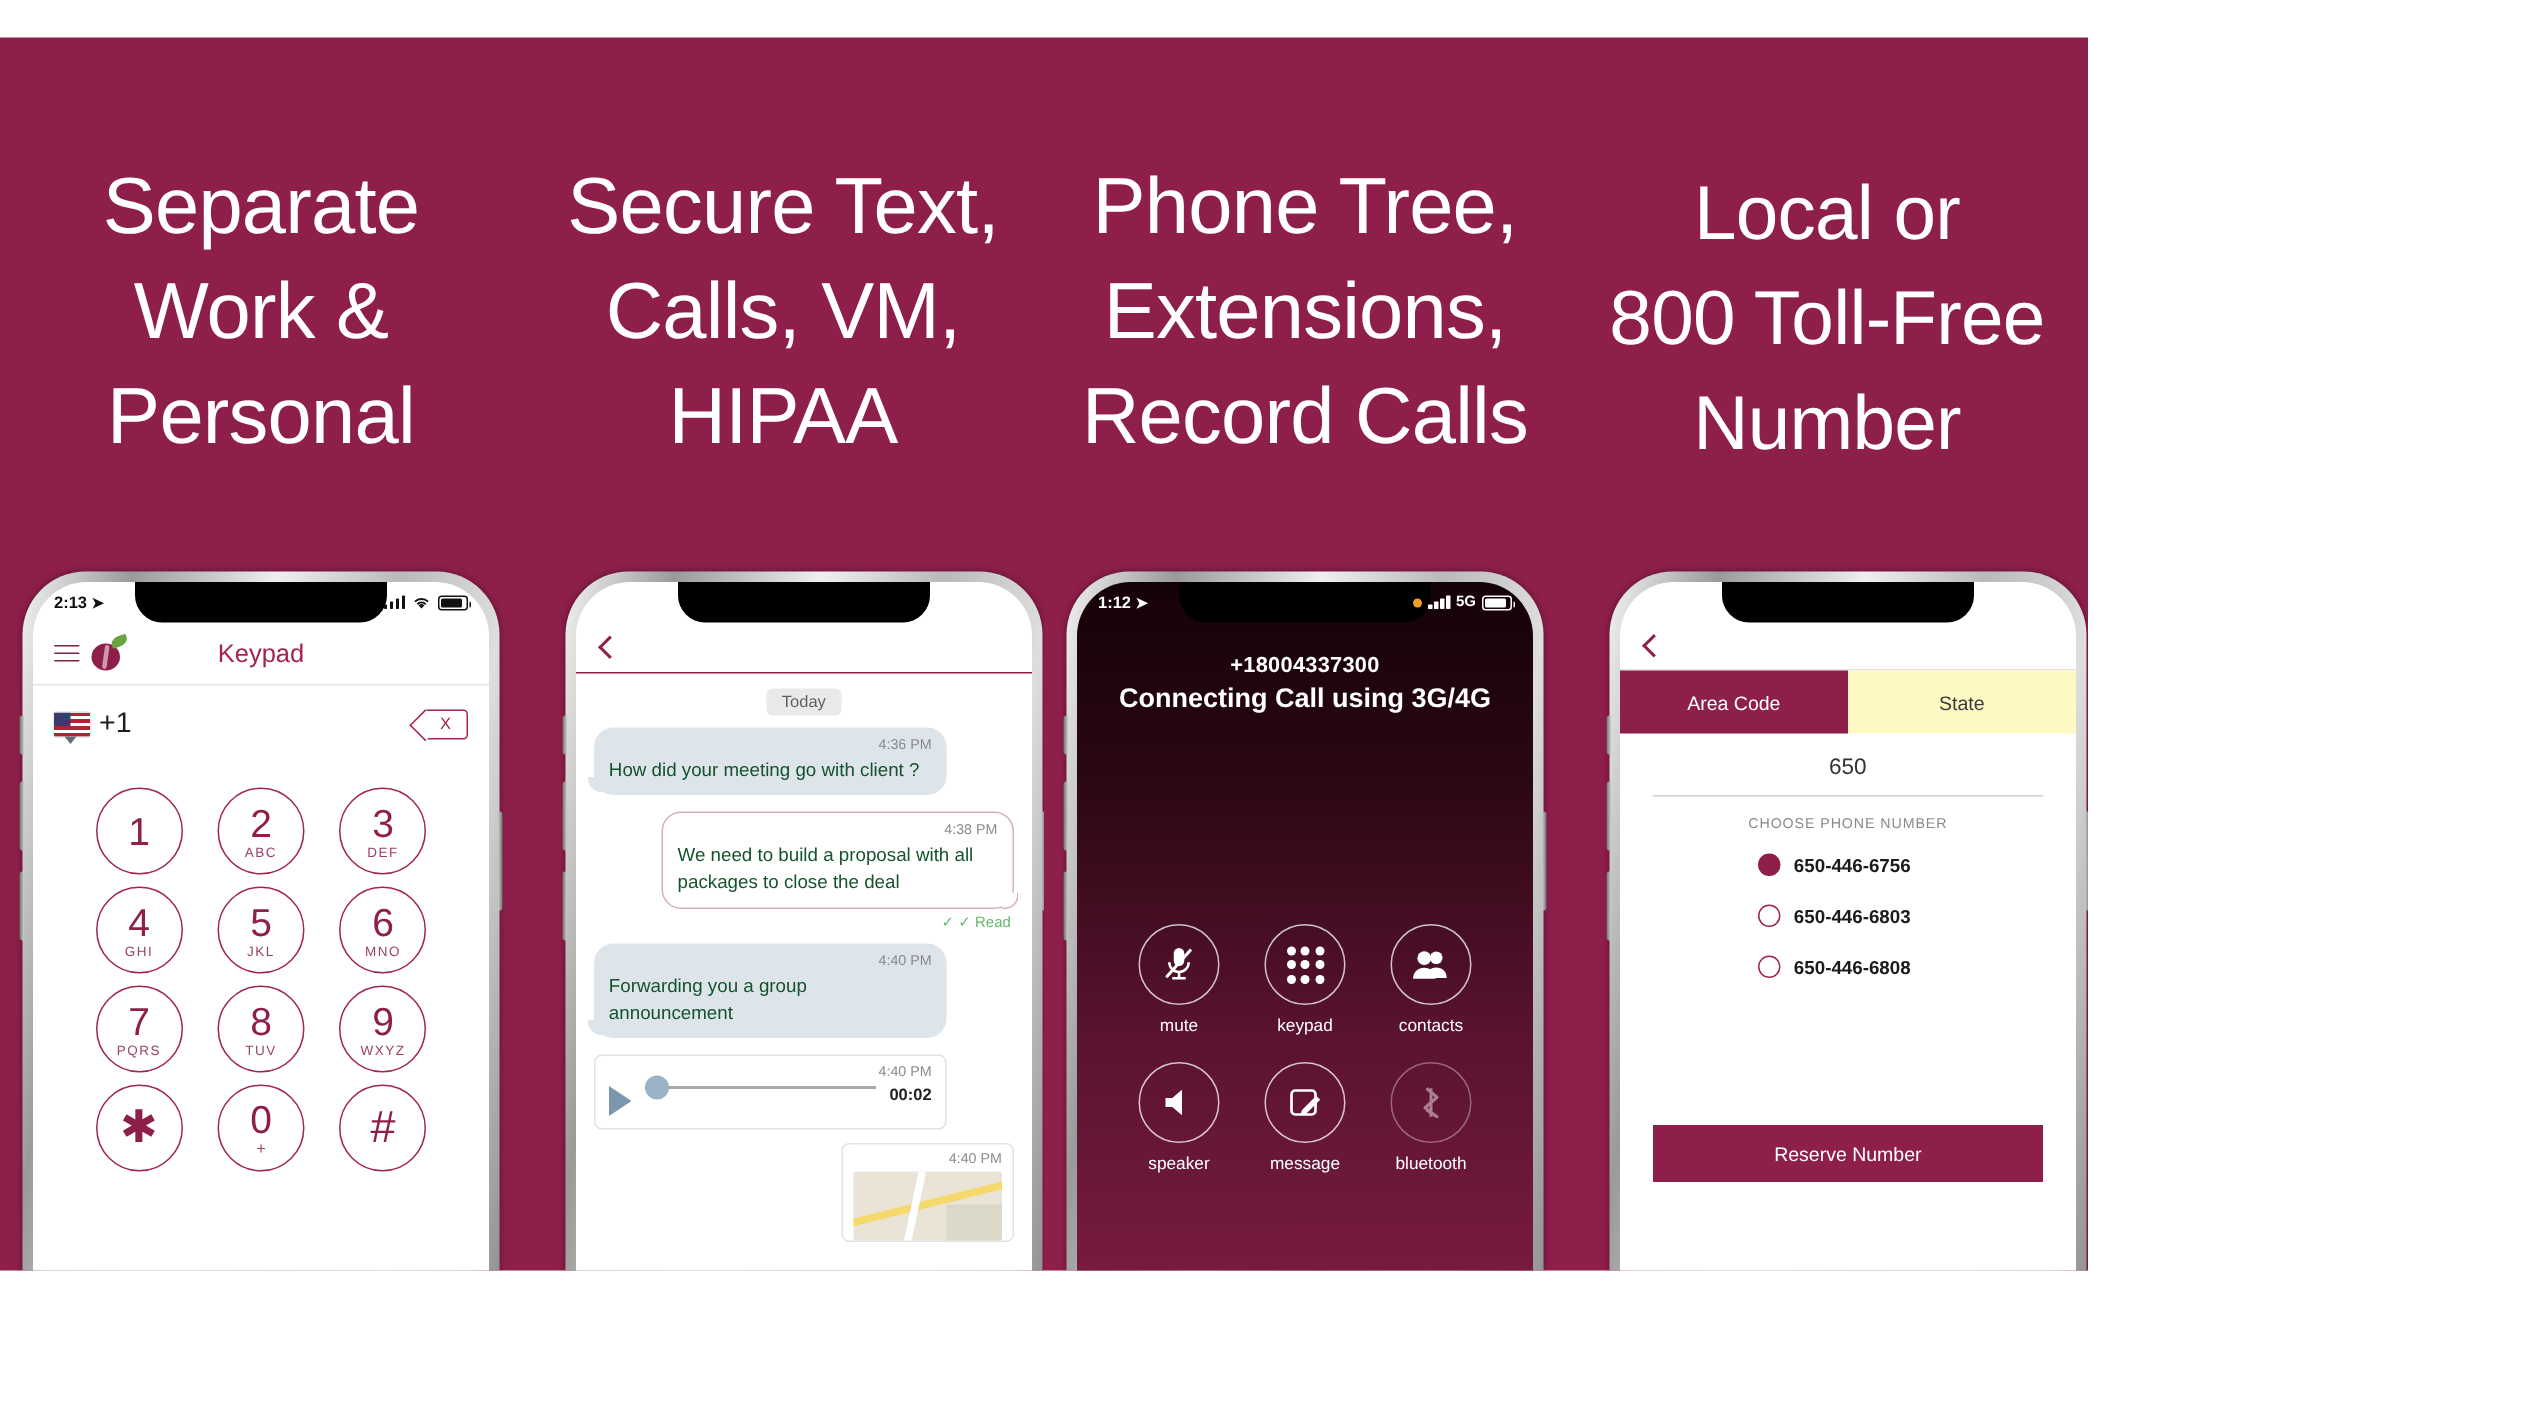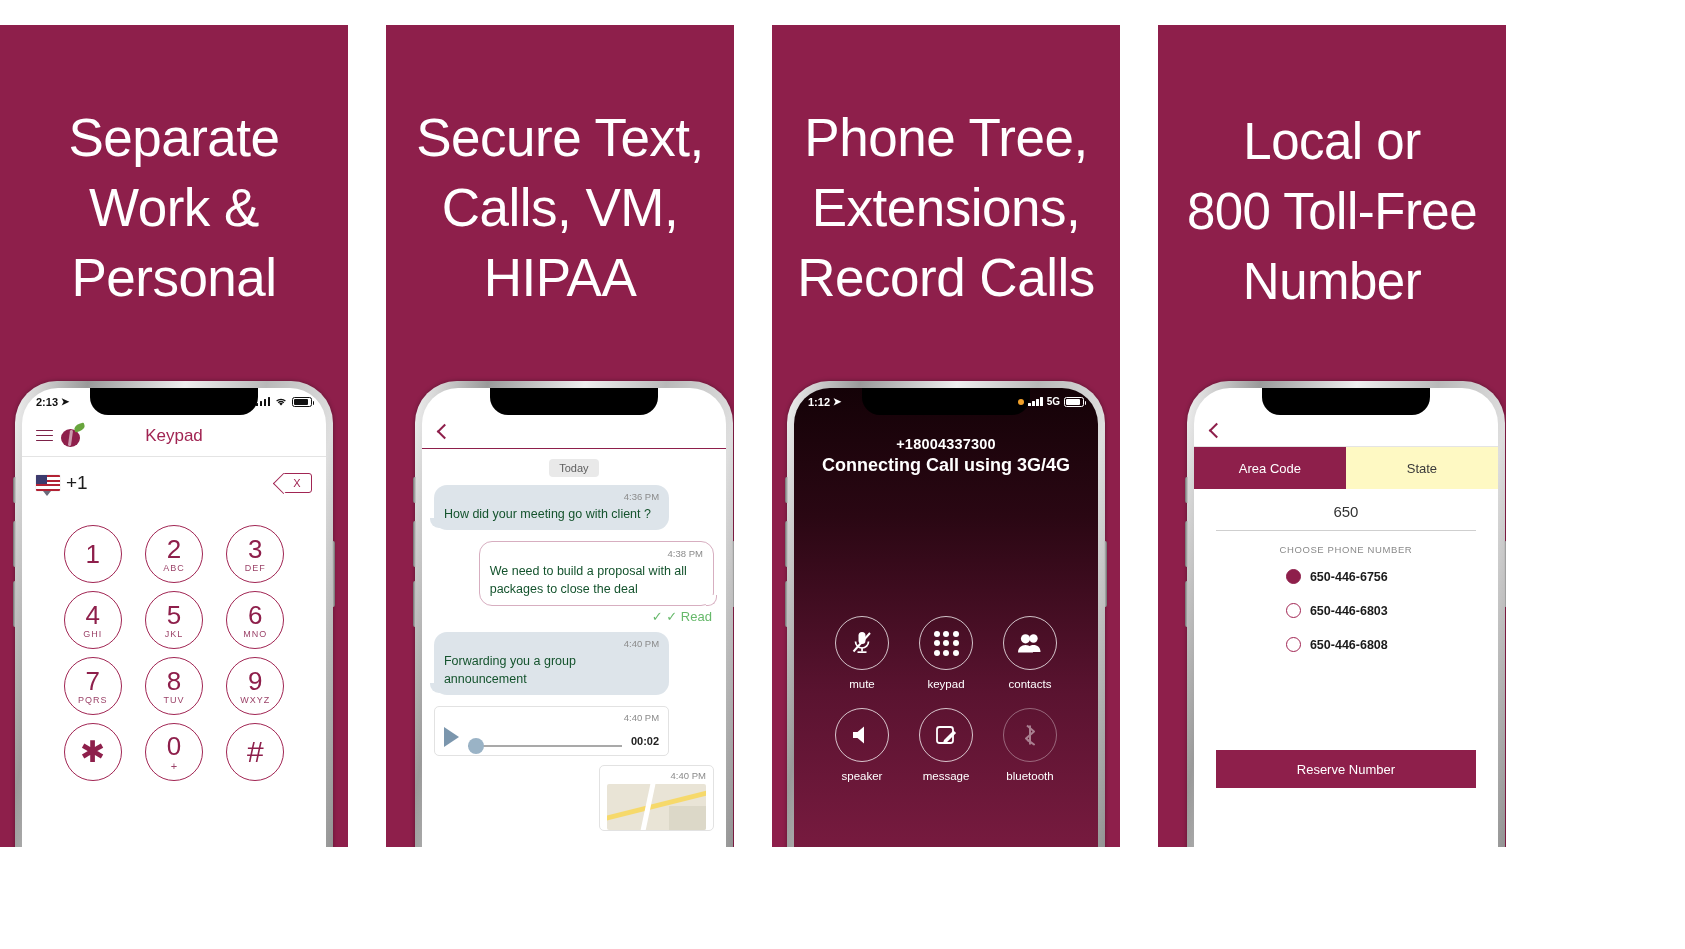--- a/index.html
+++ b/index.html
@@ -6,21 +6,20 @@
   html, body {
     width: 1685px; height: 949px;
     background: #ffffff;
     font-family: "Liberation Sans", sans-serif;
     overflow: hidden;
   }
   .board {
     position: relative;
     width: 1685px; height: 949px;
     display: flex;
-    gap: 38px;
     padding: 25px 0 0 0;
   }
   .panel {
     position: relative;
     width: 348px;
     height: 822px;
     background: #8e1f4b;
     overflow: hidden;
     flex: 0 0 348px;
   }
@@ -185,27 +184,27 @@
     margin:0 auto 8px auto;width:fit-content;background:#e9e9e9;color:#5f5f5f;
     font-size:11px;padding:3px 10px;border-radius:4px;
   }
   .bubble{ position:relative; border-radius:13px; padding:6px 10px 8px 10px; margin-bottom:11px; max-width:84%; }
   .bubble .time{font-size:9.5px;color:#8b8b8b;text-align:right;display:block;margin-bottom:2px;}
   .bubble .txt{font-size:12.5px;line-height:16px;color:#14532d;}
   .bubble.in{ background:#dde4ea; margin-right:auto; }
   .bubble.in::after{content:"";position:absolute;left:-4px;bottom:2px;width:10px;height:10px;background:#dde4ea;border-radius:0 0 0 9px;}
   .bubble.out{ background:#fff;border:1px solid #d7aec0; margin-left:auto; }
   .bubble.out::after{content:"";position:absolute;right:-4px;bottom:-1px;width:10px;height:10px;background:#fff;border-right:1px solid #d7aec0;border-bottom:1px solid #d7aec0;border-radius:0 0 9px 0;}
-  .read{font-size:13px;color:#67b96b;text-align:right;margin:-8px 2px 8px 0;}
+  .read{font-size:10px;color:#67b96b;text-align:right;margin:-8px 2px 8px 0;}
   .voice{
     border:1px solid #e2e2e2;border-radius:5px;background:#fff;
     padding:5px 9px 8px 9px;margin-bottom:9px;max-width:84%;position:relative;
   }
   .voice .time{font-size:9.5px;color:#8b8b8b;text-align:right;display:block;}
-  .voice .row{display:flex;align-items:flex-end;gap:9px;margin-top:4px;}
+  .voice .row{display:flex;align-items:flex-start;gap:9px;margin-top:4px;}
   .play{width:0;height:0;border-left:15px solid #7b96ad;border-top:10px solid transparent;border-bottom:10px solid transparent;}
   .track{flex:1;height:2px;background:#a9a9a9;position:relative;}
   .knob{position:absolute;left:0;top:-7px;width:16px;height:16px;border-radius:50%;background:#9ab3c6;}
   .vtime{font-size:11px;font-weight:bold;color:#222;}
   .maprow{display:flex;justify-content:flex-end;}
   .mapcard{
     width:115px;border:1px solid #e2e2e2;border-radius:5px;background:#fff;
     padding:4px 7px 0 7px;
   }
   .mapcard .time{font-size:9.5px;color:#8b8b8b;text-align:right;display:block;}

